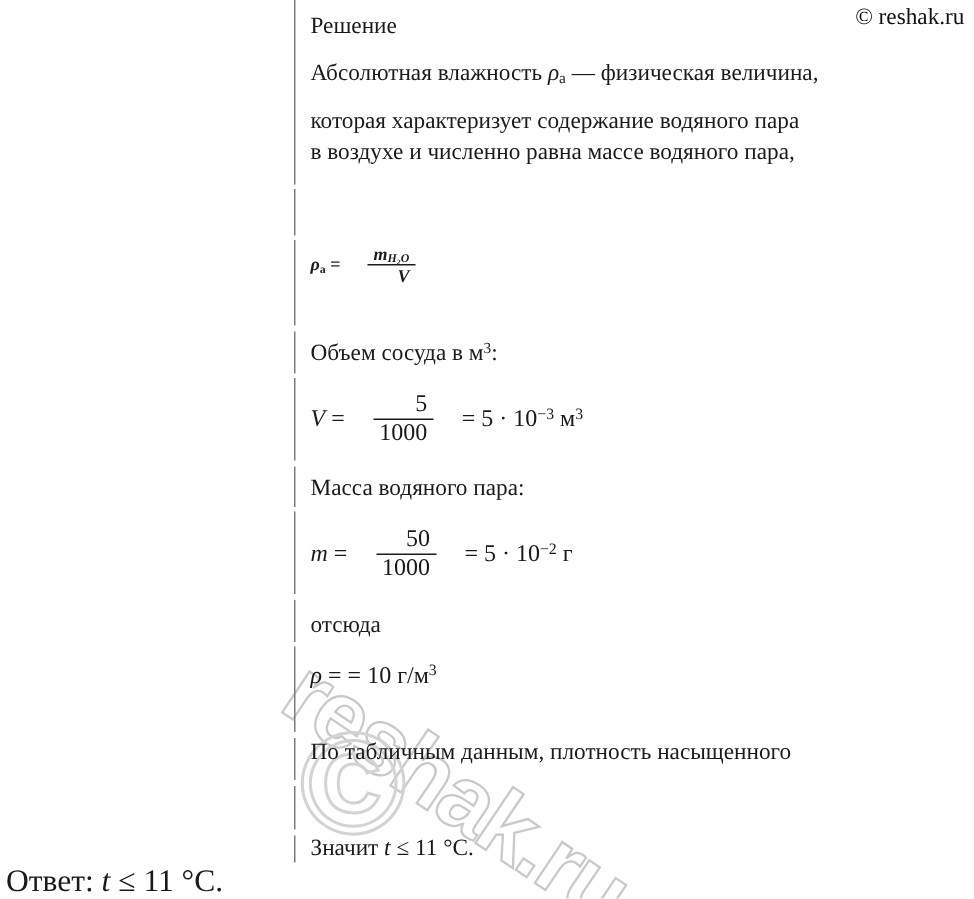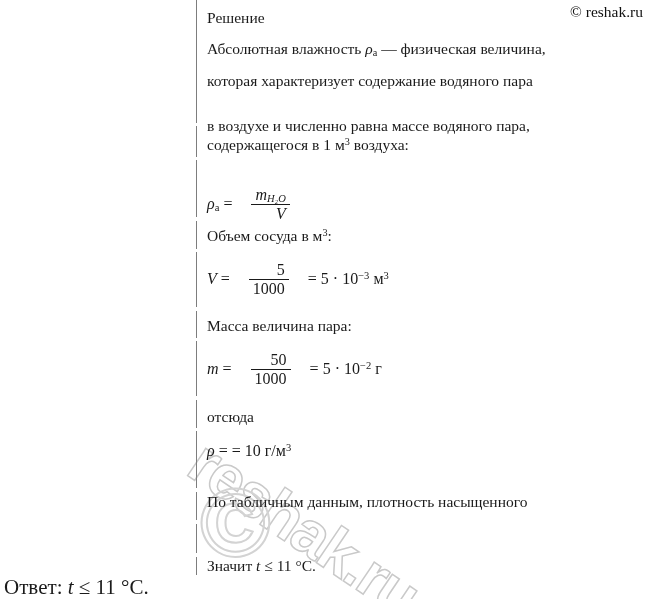--- a/index.html
+++ b/index.html
@@ -174,28 +174,24 @@
     <div class="sol-line" style="top:10px;">Решение</div>
 
     <div class="sol-line" style="top:73px;">которая характеризует содержание водяного пара</div>
 
     <div class="sol-line" style="top:41px;">
       <span>Абсолютная влажность</span>
       <span class="mi">ρ</span><sub class="mup">а</sub>
       <span>— физическая величина,</span>
     </div>
 
-    <div class="sol-line" style="top:118px;">в воздухе и численно равна массе водяного пара,</div>
-
-    <div class="sol-line" style="top:137px;">
-      <span>содержащегося в 1 м</span><sup>3</sup>
-      <span>воздуха:</span>
-    </div>
-
-    <div class="sol-line" style="top:188px; font-size:16px;">
+    <div class="sol-line" style="top:94px;">в воздухе и численно равна массе водяного пара,</div>
+
+
+    <div class="sol-line" style="top:164px; font-size:12px;font-weight:bold;">
       <span class="mi">ρ</span><sub class="mup">а</sub>
       <span>=</span>
       <span class="frac">
         <span class="num"><span class="mi">m</span><sub class="mi">H₂O</sub></span>
         <span class="den mi">V</span>
       </span>
     </div>
 
     <div class="sol-line" style="top:228px;">
       <span>Объем сосуда в м</span><sup>3</sup><span>:</span>
@@ -208,21 +204,21 @@
         <span class="num">5</span>
         <span class="den">1000</span>
       </span>
       <span>=</span>
       <span>5</span>
       <span>·</span>
       <span>10</span><sup>−3</sup>
       <span>м</span><sup>3</sup>
     </div>
 
-    <div class="sol-line" style="top:318px;">Масса величина пара:</div>
+    <div class="sol-line" style="top:318px;">Масса водяного пара:</div>
 
     <div class="sol-line" style="top:353px; font-size:16px;">
       <span class="mi">m</span>
       <span>=</span>
       <span class="frac">
         <span class="num">50</span>
         <span class="den">1000</span>
       </span>
       <span>=</span>
       <span>5</span>

